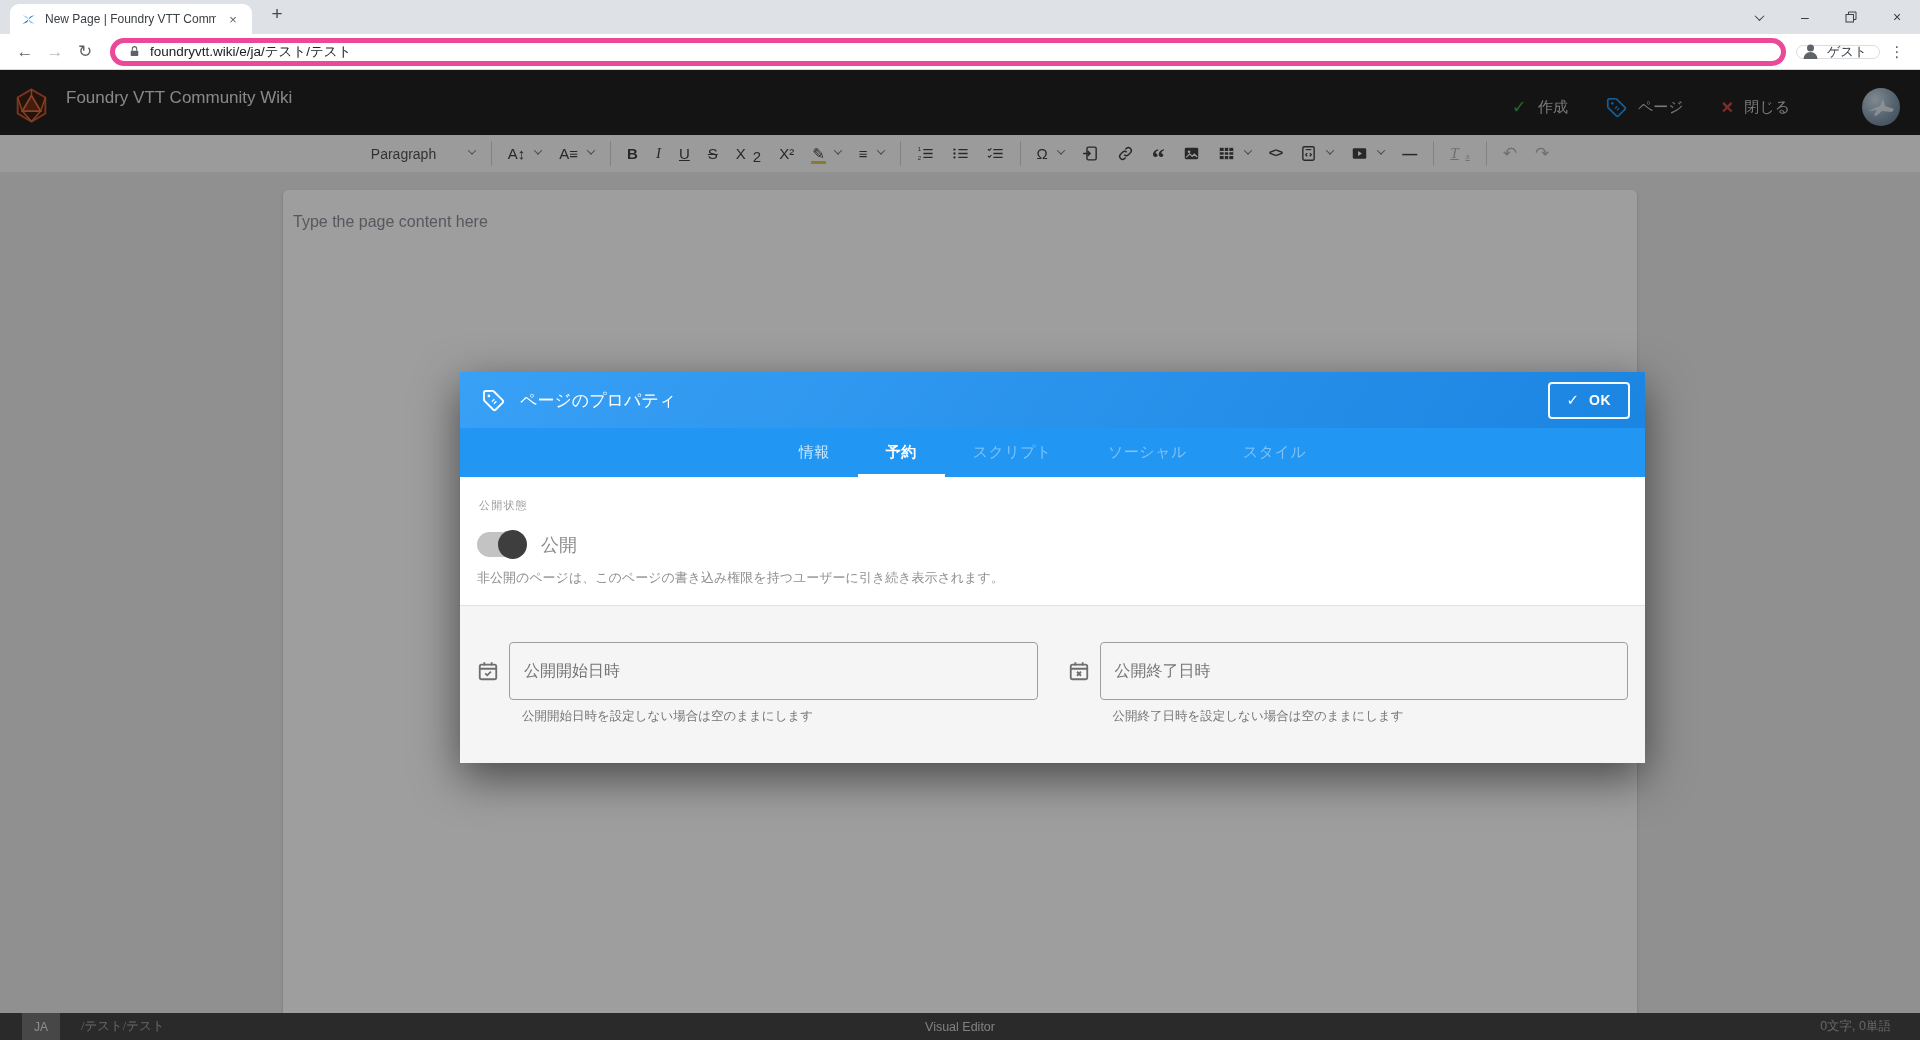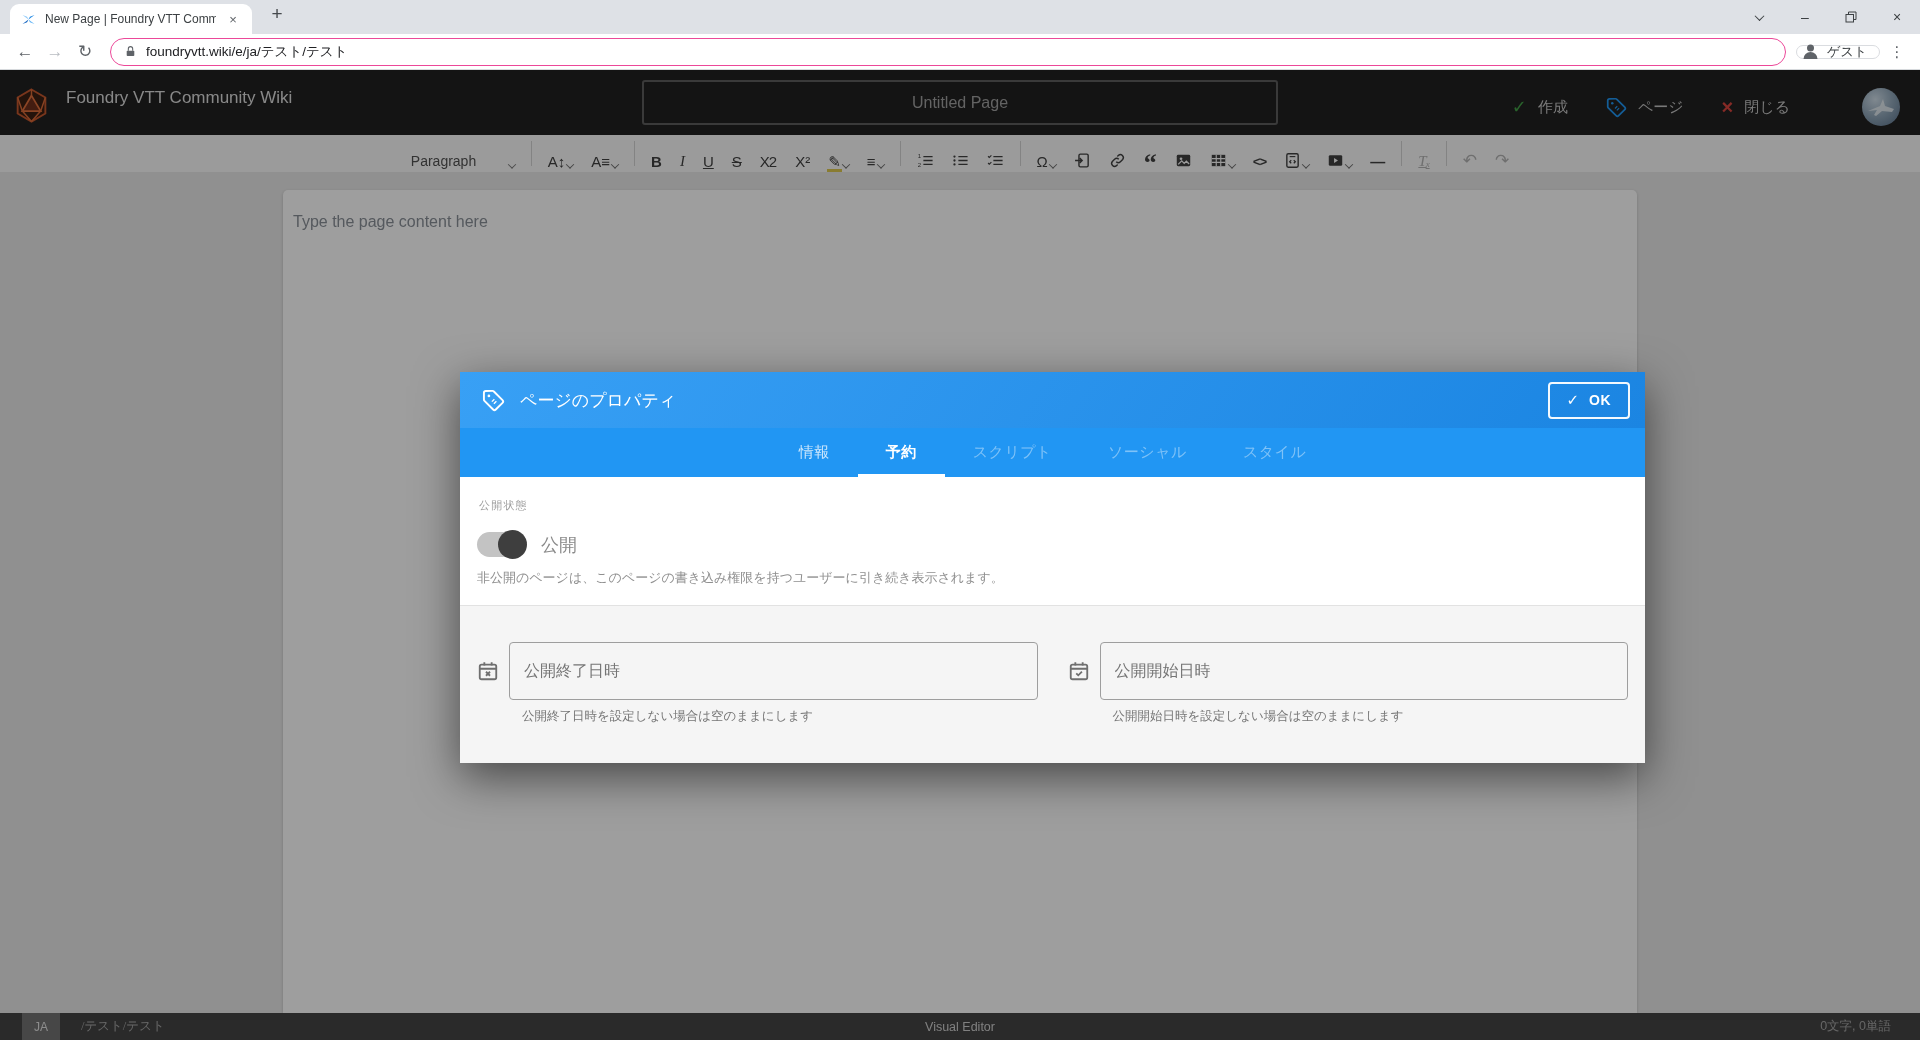--- a/index.html
+++ b/index.html
@@ -22,21 +22,21 @@
   .win-btn { width:46px; height:34px; display:flex; align-items:center; justify-content:center;
              color:#3c4043; font-size:14px; cursor:pointer; }
   .chev { width:7px; height:7px; border-right:1.6px solid currentColor;
           border-bottom:1.6px solid currentColor; transform:rotate(45deg) translate(-1px,-1px); }
 
   .urlbar { position:absolute; top:34px; left:0; right:0; height:36px; background:#fff;
             border-bottom:1px solid #d6d9dc; display:flex; align-items:center; padding:0 10px; }
   .nav-ic { width:30px; height:30px; display:flex; align-items:center; justify-content:center;
             font-size:17px; color:#5f6368; cursor:pointer; flex:none; }
   .nav-ic.disabled { color:#b8bcc1; }
-  .omnibox { flex:1; height:28px; margin:0 10px; border:1px solid #ec4899; border-radius:14px;
+  .omnibox { flex:1; height:28px; margin:0 10px; border:5px solid #ec4899; border-radius:14px;
              display:flex; align-items:center; padding:0 13px; gap:9px; }
   .lock-icon { width:13px; height:13px; color:#5f6368; flex:none; }
   .url-text { font-size:13.5px; color:#202124; }
   .profile-pill { height:14px; border:1px solid #dadce0; border-radius:14px; display:flex;
                   align-items:center; gap:6px; padding:0 12px 0 3px; cursor:pointer; flex:none; }
   .person-icon { width:21px; height:21px; color:#5f6368; }
   .profile-name { font-size:13px; color:#3c4043; }
   .kebab { width:26px; text-align:center; font-size:15px; color:#5f6368; letter-spacing:0;
            cursor:pointer; flex:none; margin-left:4px; }
 
@@ -56,21 +56,21 @@
   .check-glyph { color:#43a047; font-size:18px; font-weight:bold; }
   .tag-icon-blue { width:21px; height:21px; color:#2196f3; }
   .x-glyph { color:#d8453e; font-size:20px; font-weight:bold; line-height:1; }
   .header-avatar { width:38px; height:38px; border-radius:50%; margin-left:34px; margin-right:6px;
                    background:radial-gradient(circle at 35% 30%, #cfdde8 0%, #93a9bb 45%, #58708a 100%);
                    position:relative; overflow:hidden; flex:none; cursor:pointer; }
   .header-avatar svg { position:absolute; left:4px; top:9px; width:30px; height:20px; color:#e8eef3; }
 
   .toolbar { position:absolute; top:65px; left:0; right:0; height:37px; background:#fafafa;
              display:flex; align-items:center; justify-content:center; color:#424242; }
-  .tbtn { height:30px; display:flex; align-items:flex-end; padding:0 9px; gap:2px; cursor:pointer;
+  .tbtn { height:30px; display:flex; align-items:center; padding:0 9px; gap:10px; cursor:pointer;
           border-radius:3px; }
   .tbtn .glyph { font-size:15px; line-height:1; }
   .tbtn svg { width:17px; height:17px; }
   .tbtn .chev { width:6px; height:6px; opacity:.75; margin-top:-3px; }
   .tsep { width:1px; height:25px; background:#d4d4d4; margin:0 7px; }
   .tbtn.disabled { color:#b3b3b3; cursor:default; }
   .tbtn[data-name="paragraph-dropdown"] { width:122px; justify-content:space-between;
       font-size:14px; color:#525252; }
   .tbtn[data-name="bold-icon"] .glyph { font-weight:800; }
   .tbtn[data-name="italic-icon"] .glyph { font-style:italic; font-family:"Liberation Serif",serif; }
@@ -201,21 +201,20 @@
 
 <div class="app" data-name="wiki-app">
 
   <div class="app-header" data-name="app-header">
     <svg class="logo" data-name="foundry-d20-logo-icon" viewBox="0 0 24 24">
       <polygon points="12,1 21.5,6.5 21.5,17.5 12,23 2.5,17.5 2.5,6.5" fill="#3a2013" stroke="#c4572e" stroke-width="1.3"></polygon>
       <polygon points="12,5.2 18.3,15.8 5.7,15.8" fill="#6e2f1c" stroke="#e0703d" stroke-width="1.2"></polygon>
       <path d="M12 1v4.2 M2.5 6.5l3.2 9.3 M21.5 6.5l-3.2 9.3 M12 23l-6.3-7.2 M12 23l6.3-7.2" stroke="#d96a38" stroke-width="1"></path>
     </svg>
     <span class="site-title" data-name="site-title">Foundry VTT Community Wiki</span>
-    <input class="title-input" data-name="page-title-input" value="Untitled Page" style="">
     <div class="header-actions" data-name="header-actions">
       <div class="h-action" data-name="create-button">
         <span class="check-glyph" data-name="check-icon">✓</span>
         <span data-name="create-button-label">作成</span>
       </div>
       <div class="h-action" data-name="page-properties-button">
         <svg class="tag-icon-blue" data-name="tag-icon" viewBox="0 0 24 24">
           <path d="M21.4 11.6l-9-9A2 2 0 0 0 11 2H4a2 2 0 0 0-2 2v7c0 .53.2 1.04.59 1.41l9 9a2 2 0 0 0 2.82 0l7-7a2 2 0 0 0 0-2.81z" fill="none" stroke="currentColor" stroke-width="2"></path>
           <circle cx="7.2" cy="7.2" r="1.4" fill="currentColor"></circle>
           <path d="M10.3 13.2l2.6-2.6 M12.4 15.3l2.6-2.6" stroke="currentColor" stroke-width="1.4"></path>
@@ -410,38 +409,38 @@
         <div class="toggle-row">
           <div class="toggle" data-name="publish-toggle">
             <div class="toggle-knob" data-name="toggle-knob"></div>
           </div>
           <span class="toggle-label" data-name="publish-toggle-label">公開</span>
         </div>
         <div class="toggle-help" data-name="publish-help-text">非公開のページは、このページの書き込み権限を持つユーザーに引き続き表示されます。</div>
       </div>
 
       <div class="schedule" data-name="schedule-section">
+        <div class="date-col" data-name="publish-start-group">
+          <svg class="date-icon" data-name="calendar-check-icon" viewBox="0 0 24 24">
+            <rect x="3" y="5" width="18" height="16" rx="2" fill="none" stroke="currentColor" stroke-width="2"></rect>
+            <path d="M3 9.5h18 M8 2.5V6 M16 2.5V6" stroke="currentColor" stroke-width="2"></path>
+            <path d="M9 14.5l2.2 2.2 4-4" fill="none" stroke="currentColor" stroke-width="2"></path>
+          </svg>
+          <div class="date-field">
+            <input class="date-input" data-name="publish-start-input" placeholder="公開開始日時" style="">
+            <div class="date-help" data-name="publish-start-help">公開開始日時を設定しない場合は空のままにします</div>
+          </div>
+        </div>
         <div class="date-col" data-name="publish-end-group">
           <svg class="date-icon" data-name="calendar-x-icon" viewBox="0 0 24 24">
             <rect x="3" y="5" width="18" height="16" rx="2" fill="none" stroke="currentColor" stroke-width="2"></rect>
             <path d="M3 9.5h18 M8 2.5V6 M16 2.5V6" stroke="currentColor" stroke-width="2"></path>
             <path d="M9.8 12.8l4.4 4.4 M14.2 12.8l-4.4 4.4" stroke="currentColor" stroke-width="2"></path>
           </svg>
           <div class="date-field">
             <input class="date-input" data-name="publish-end-input" placeholder="公開終了日時" style="">
             <div class="date-help" data-name="publish-end-help">公開終了日時を設定しない場合は空のままにします</div>
           </div>
         </div>
-        <div class="date-col" data-name="publish-start-group">
-          <svg class="date-icon" data-name="calendar-check-icon" viewBox="0 0 24 24">
-            <rect x="3" y="5" width="18" height="16" rx="2" fill="none" stroke="currentColor" stroke-width="2"></rect>
-            <path d="M3 9.5h18 M8 2.5V6 M16 2.5V6" stroke="currentColor" stroke-width="2"></path>
-            <path d="M9 14.5l2.2 2.2 4-4" fill="none" stroke="currentColor" stroke-width="2"></path>
-          </svg>
-          <div class="date-field">
-            <input class="date-input" data-name="publish-start-input" placeholder="公開開始日時" style="">
-            <div class="date-help" data-name="publish-start-help">公開開始日時を設定しない場合は空のままにします</div>
-          </div>
-        </div>
       </div>
     </div>
   </div>
 </div>
 
 </body></html>

